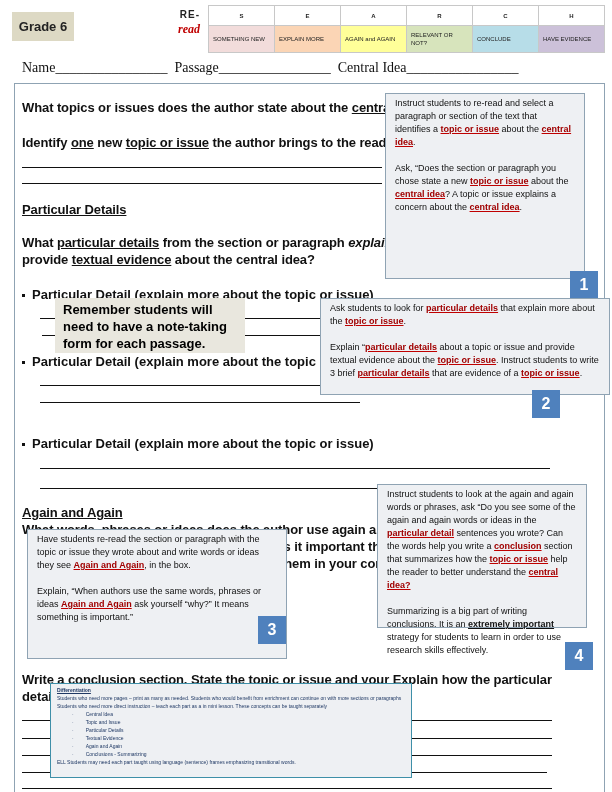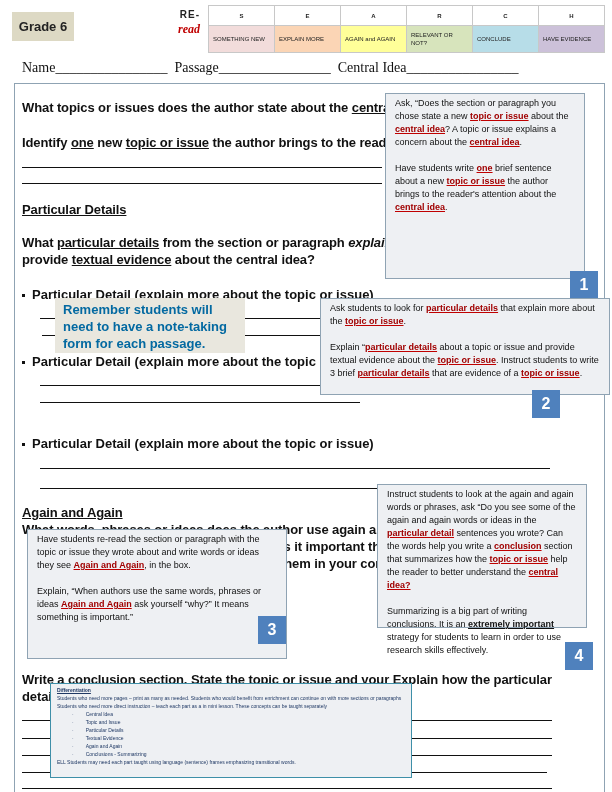--- a/index.html
+++ b/index.html
@@ -28,21 +28,21 @@
   .bullet .dot { display: inline-block; width: 3px; height: 3px; background: #111; margin-right: 7px; vertical-align: middle; }
 
   .note { position: absolute; background: #eef0f3; border: 1px solid #8fa3b3; font-size: 9px; line-height: 13px; color: #111; padding: 3px 9px; }
   .note p { margin-bottom: 13px; }
   .note p:last-child { margin-bottom: 0; }
   .note .hl { color: #a00000; text-decoration: underline; text-decoration-color: #c00000; font-weight: bold; }
   .note .ul { text-decoration: underline; font-weight: bold; }
 
   .num-badge { position: absolute; width: 28px; height: 28px; background: #4f81bd; color: #fff; font-weight: bold; font-size: 16px; display: flex; align-items: center; justify-content: center; }
 
-  .reminder { position: absolute; left: 55px; top: 298px; width: 190px; height: 55px; background: #e9e7de; font-size: 13px; font-weight: bold; color: #0369a1; padding: 3px 8px; line-height: 17px; }
+  .reminder { position: absolute; left: 55px; top: 298px; width: 190px; height: 55px; background: #e9e7de; font-size: 13px; font-weight: bold; color: #000000; padding: 3px 8px; line-height: 17px; }
 
   .diff-box { position: absolute; left: 50px; top: 683px; width: 362px; height: 95px; background: #eef0f3; border: 1px solid #3e8fa8; padding: 2px 6px; font-size: 5px; line-height: 8px; color: #1f3864; }
   .diff-box .title { font-weight: bold; text-decoration: underline; }
   .diff-box ul { list-style: none; padding-left: 30px; }
   .diff-box li::before { content: "·"; margin-left: -15px; margin-right: 12px; }
 </style>
 </head>
 <body>
 
 <div class="grade-badge">Grade 6</div>
@@ -118,22 +118,22 @@
 <div class="q" style="left:22px; top:689px;">details                                                                                                         be brief.</div>
 <div class="answer-line" style="left:22px; top:720px; width:530px;"></div>
 <div class="answer-line" style="left:22px; top:738px; width:530px;"></div>
 <div class="answer-line" style="left:22px; top:755px; width:530px;"></div>
 <div class="answer-line" style="left:22px; top:772px; width:525px;"></div>
 <div class="answer-line" style="left:22px; top:788px; width:530px;"></div>
 
 <div class="reminder">Remember students will need to have a note-taking form for each passage.</div>
 
 <div class="note" style="left:385px; top:93px; width:200px; height:186px;">
+  <p><span>Instruct students to re-read and select a paragraph or section of the text that identifies a </span><span class="hl">topic or issue</span><span> about the </span><span class="hl">central idea</span><span>.</span></p>
   <p><span>Ask, “Does the section or paragraph you chose state a new </span><span class="hl">topic or issue</span><span> about the </span><span class="hl">central idea</span><span>? A topic or issue explains a concern about the </span><span class="hl">central idea</span><span>.</span></p>
-  <p><span>Have students write </span><span class="hl">one</span><span> brief sentence about a new </span><span class="hl">topic or issue</span><span> the author brings to the reader's attention about the </span><span class="hl">central idea</span><span>.</span></p>
 </div>
 <div class="num-badge" style="left:570px; top:271px;">1</div>
 
 <div class="note" style="left:272px; top:298px; width:290px; height:97px;margin-left:48px;">
   <p><span>Ask students to look for </span><span class="hl">particular details</span><span> that explain more about the </span><span class="hl">topic or issue</span><span>.</span></p>
   <p><span>Explain “</span><span class="hl">particular details</span><span> about a topic or issue and provide textual evidence about the </span><span class="hl">topic or issue</span><span>.  Instruct students to write 3 brief </span><span class="hl">particular details</span><span> that are evidence of a </span><span class="hl">topic or issue</span><span>.</span></p>
 </div>
 <div class="num-badge" style="left:532px; top:390px;">2</div>
 
 <div class="note" style="left:27px; top:529px; width:260px; height:130px;">

